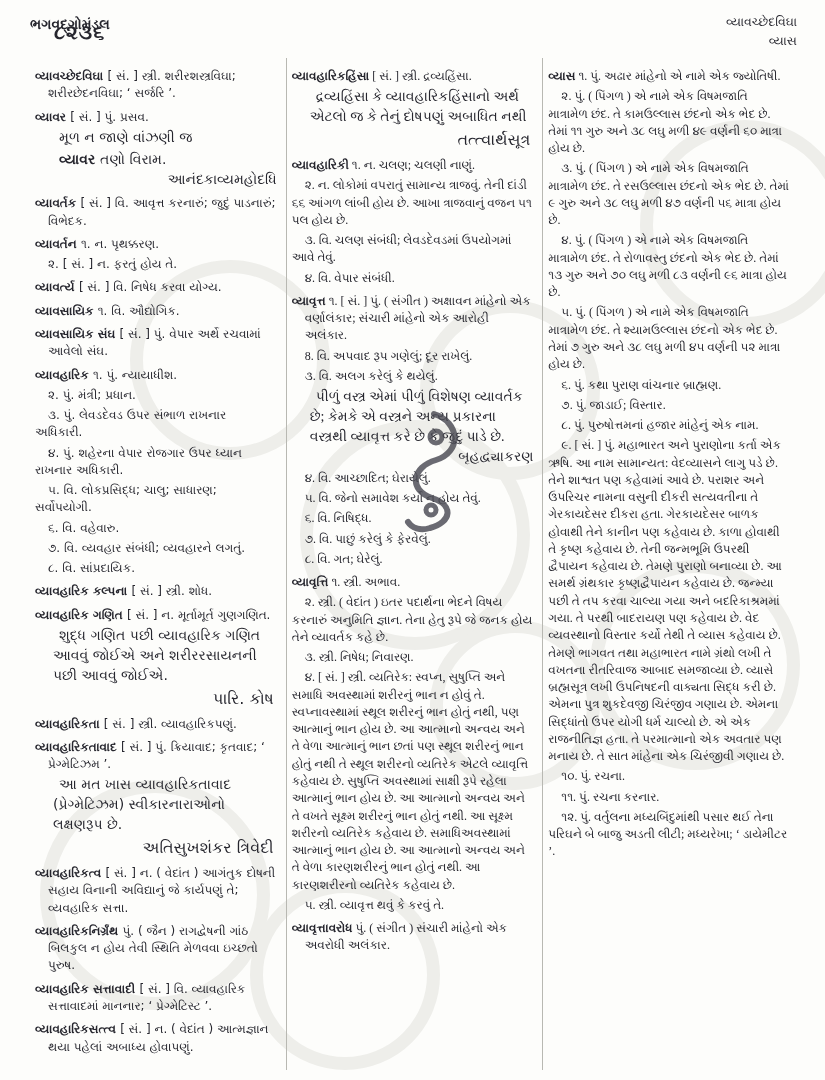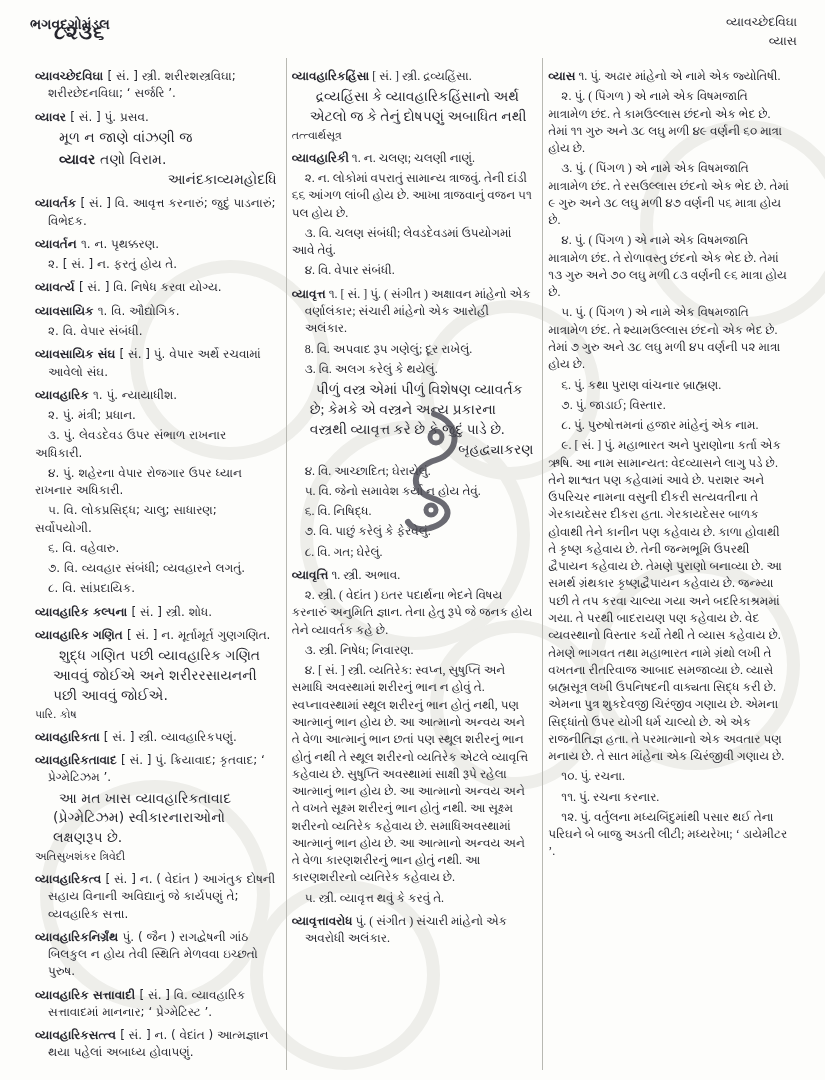--- a/index.html
+++ b/index.html
@@ -32,21 +32,21 @@
   .guide { position: absolute; right: 2px; top: 4px; text-align: right; font-size: 12.5px; line-height: 1.55; }
 
   .cols { position: relative; z-index: 1; display: flex; height: 1012px; overflow: hidden; }
   .col { flex: 1 1 0; overflow: hidden; padding: 4px 9px 0 5px; font-size: 12px; line-height: 1.44; }
   .col + .col { border-left: 1px solid var(--rule); font-family: Liberation Serif, serif; }
 
   .block { overflow: hidden; }
   .entry  { margin-top: 6px; padding-left: 13px; text-indent: -13px; }
   .sense  { margin-top: 3px; text-indent: 13px; }
   .quote  { margin-top: 2px; padding-left: 18px; text-indent: 6px; font-size: 14px; line-height: 1.42; }
-  .source { margin-top: 1px; padding-right: 3px; text-align: left; font-size: 11px; }
+  .source { margin-top: 1px; padding-right: 3px; text-align: right; font-size: 16px; }
   .lead   { font-weight: bold; }
   .quote .src { float: right; padding-left: 8px; }
 
   
   .inkmark { position: absolute; left: 396px; top: 410px; z-index: 2; pointer-events: none; opacity: .82; }
 </style>
 </head>
 <body style="--paper: #fdfdfb; --ink: #26262e; --rule: #b8b8b2; --wm: #eeeeea;">
 
 <div class="page">
@@ -73,21 +73,20 @@
     <section class="col">
         <div class="block entry"><span class="lead">વ્યાવચ્છેદવિઘા </span>[ સં. ] સ્ત્રી. શરીરશસ્ત્રવિઘા; શરીરછેદનવિઘા; ‘ સર્જરિ ’.</div>
         <div class="block entry"><span class="lead">વ્યાવર </span>[ સં. ] પું. પ્રસવ.</div>
         <div class="block quote">મૂળ ન જાણે વાંઝણી જ</div>
         <div class="block quote"><span class="lead">વ્યાવર </span>તણો વિરામ.<span class="src">આનંદકાવ્યમહોદધિ</span></div>
         <div class="block entry"><span class="lead">વ્યાવર્તક </span>[ સં. ] વિ. આવૃત્ત કરનારું; જુદું પાડનારું; વિભેદક.</div>
         <div class="block entry"><span class="lead">વ્યાવર્તન </span>૧. ન. પૃથક્કરણ.</div>
         <div class="block sense">૨. [ સં. ] ન. ફરતું હોય તે.</div>
         <div class="block entry"><span class="lead">વ્યાવર્ત્ય </span>[ સં. ] વિ. નિષેધ કરવા યોગ્ય.</div>
         <div class="block entry"><span class="lead">વ્યાવસાયિક </span>૧. વિ. ઔદ્યોગિક.</div>
-        <div class="block sense">૨. વિ. વેપાર સંબંધી.</div>
         <div class="block entry"><span class="lead">વ્યાવસાયિક સંઘ </span>[ સં. ] પું. વેપાર અર્થે રચવામાં આવેલો સંઘ.</div>
         <div class="block entry"><span class="lead">વ્યાવહારિક </span>૧. પું. ન્યાયાધીશ.</div>
         <div class="block sense">૨. પું. મંત્રી; પ્રધાન.</div>
         <div class="block sense">૩. પું. લેવડદેવડ ઉપર સંભાળ રાખનાર અધિકારી.</div>
         <div class="block sense">૪. પું. શહેરના વેપાર રોજગાર ઉપર ધ્યાન રાખનાર અધિકારી.</div>
         <div class="block sense">૫. વિ. લોકપ્રસિદ્ધ; ચાલુ; સાધારણ; સર્વોપયોગી.</div>
         <div class="block sense">૬. વિ. વહેવારુ.</div>
         <div class="block sense">૭. વિ. વ્યવહાર સંબંધી; વ્યવહારને લગતું.</div>
         <div class="block sense">૮. વિ. સાંપ્રદાયિક.</div>
         <div class="block entry"><span class="lead">વ્યાવહારિક કલ્પના </span>[ સં. ] સ્ત્રી. શોધ.</div>

